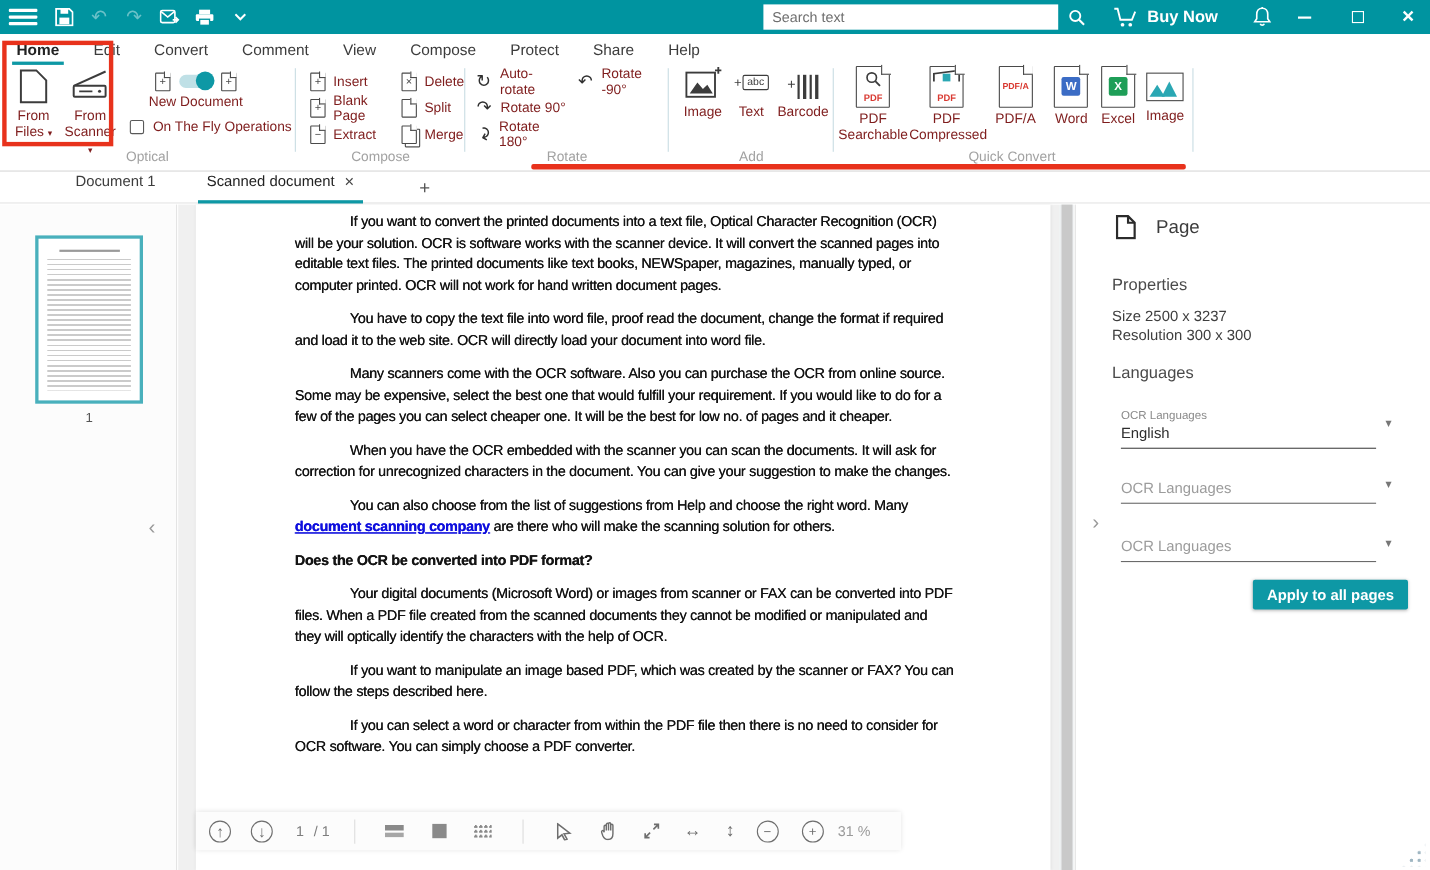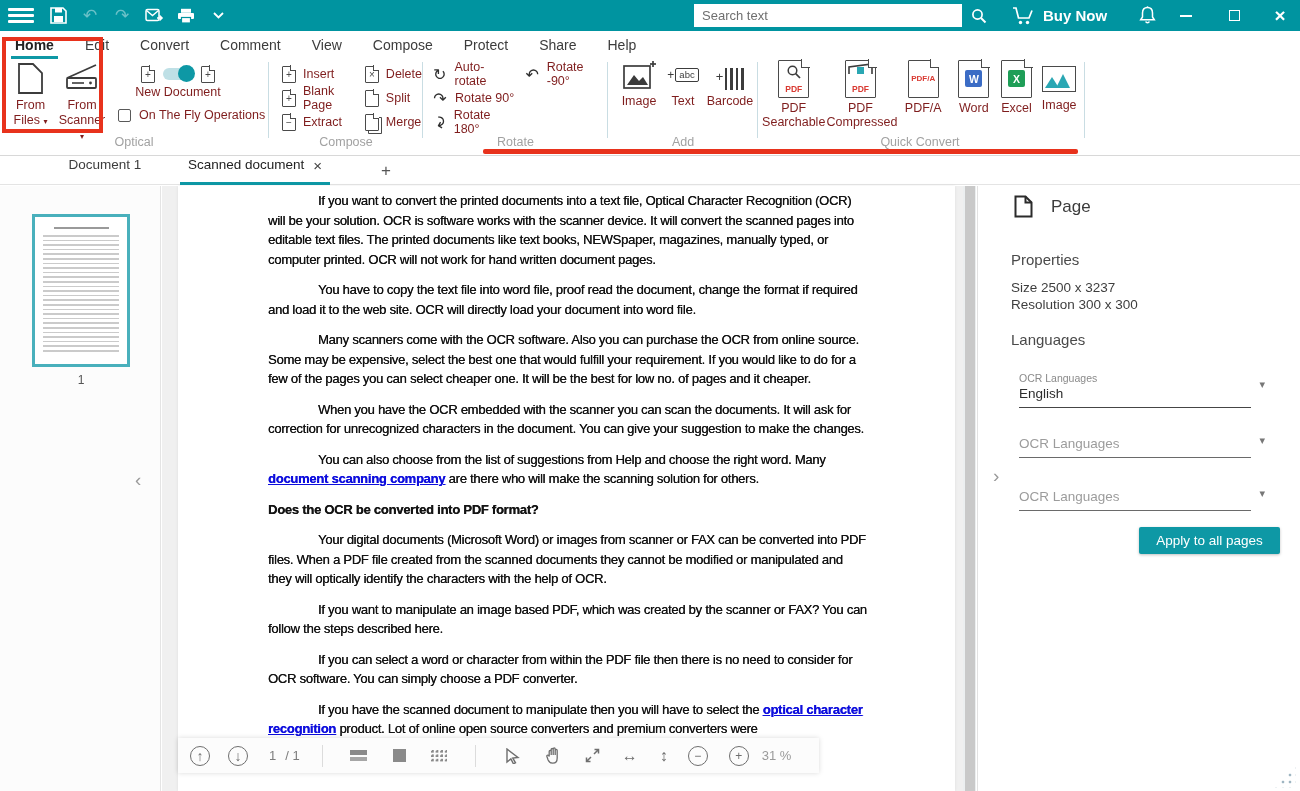--- a/index.html
+++ b/index.html
@@ -149,21 +149,21 @@
   .rp-title { font-size:17px; color:#3c3c3c; }
   .rp-h2 { position:absolute; left:33px; font-size:15px; color:#4a4a4a; }
   .rp-text { position:absolute; left:33px; font-size:13.5px; color:#3e3e3e; }
   .dd { position:absolute; left:41px; width:232px; cursor:pointer; }
   .dd-label { font-size:10.5px; color:#8a8a8a; }
   .dd-value { font-size:13.5px; color:#2d2d2d; margin-top:2px; }
   .dd-ph { font-size:13.5px; color:#9c9c9c; }
   .dd-line { height:1px; background:#6a6a6a; margin-top:6px; }
   .dd .caret { position:absolute; right:-14px; top:6px; font-size:11px; color:#777; }
   .apply-btn { position:absolute; left:161px; top:341px; width:141px; height:27px; background:#0e98a5;
-    color:#fff; font-size:13.5px; font-weight:normal; border:none; border-radius:2px; cursor:pointer;
+    color:#fff; font-size:13.5px; font-weight:bold; border:none; border-radius:2px; cursor:pointer;
     box-shadow:0 1px 3px rgba(0,0,0,.25); font-family:"Liberation Sans",sans-serif; }
 
   .resize-grip { position:absolute; right:4px; bottom:3px; width:22px; height:22px;
     background-image:radial-gradient(circle at 2px 2px, #9fb6c2 1.5px, transparent 1.6px);
     background-size:7px 7px; clip-path:polygon(100% 0, 100% 100%, 0 100%); }
 
   svg { display:block; }
 </style>
 </head>
 <body>
@@ -481,21 +481,20 @@
         <div class="page-text">
             <p class="doc-para"><span>If you want to convert the printed documents into a text file, Optical Character Recognition (OCR) will be your solution. OCR is software works with the scanner device. It will convert the scanned pages into editable text files. The printed documents like text books, NEWSpaper, magazines, manually typed, or computer printed. OCR will not work for hand written document pages.</span></p>
             <p class="doc-para"><span>You have to copy the text file into word file, proof read the document, change the format if required and load it to the web site. OCR will directly load your document into word file.</span></p>
             <p class="doc-para"><span>Many scanners come with the OCR software. Also you can purchase the OCR from online source.  Some may be expensive, select the best one that would fulfill your requirement. If you would like to do for a few of the pages you can select cheaper one. It will be the best for low no. of pages and it cheaper.</span></p>
             <p class="doc-para"><span>When you have the OCR embedded with the scanner you can scan the documents. It will ask for correction for unrecognized characters in the document. You can give your suggestion to make the changes.</span></p>
             <p class="doc-para"><span>You can also choose from the list of suggestions from Help and choose the right word. Many </span><a class="doc-link">document scanning company</a><span> are there who will make the scanning solution for others.</span></p>
             <p class="doc-heading"><span>Does the OCR be converted into PDF format?</span></p>
             <p class="doc-para"><span>Your digital documents (Microsoft Word) or images from scanner or FAX can be converted into PDF files. When a PDF file created from the scanned documents they cannot be modified or manipulated and they will optically identify the characters with the help of OCR.</span></p>
             <p class="doc-para"><span>If you want to manipulate an image based PDF, which was created by the scanner or FAX? You can follow the steps described here.</span></p>
             <p class="doc-para"><span>If you can select a word or character from within the PDF file then there is no need to consider for OCR software. You can simply choose a PDF converter.</span></p>
-            <p class="doc-para"><span>If you have the scanned document to manipulate then you will have to select the </span><a class="doc-link">optical character recognition</a><span> product. Lot of online open source converters and premium converters were</span></p>
           </div>
       </div>
 
       <div class="vtoolbar">
         <div class="vt circ uarr" style="margin-left:12px;">↑</div>
         <div class="vt circ uarr" style="margin-left:18px;">↓</div>
         <span class="vt-text" style="margin-left:21px;">1</span>
         <span class="vt-text" style="margin-left:9px;">/ 1</span>
         <div class="vt-sep" style="margin-left:22px;"></div>
         <div class="vt" style="margin-left:27px;">

